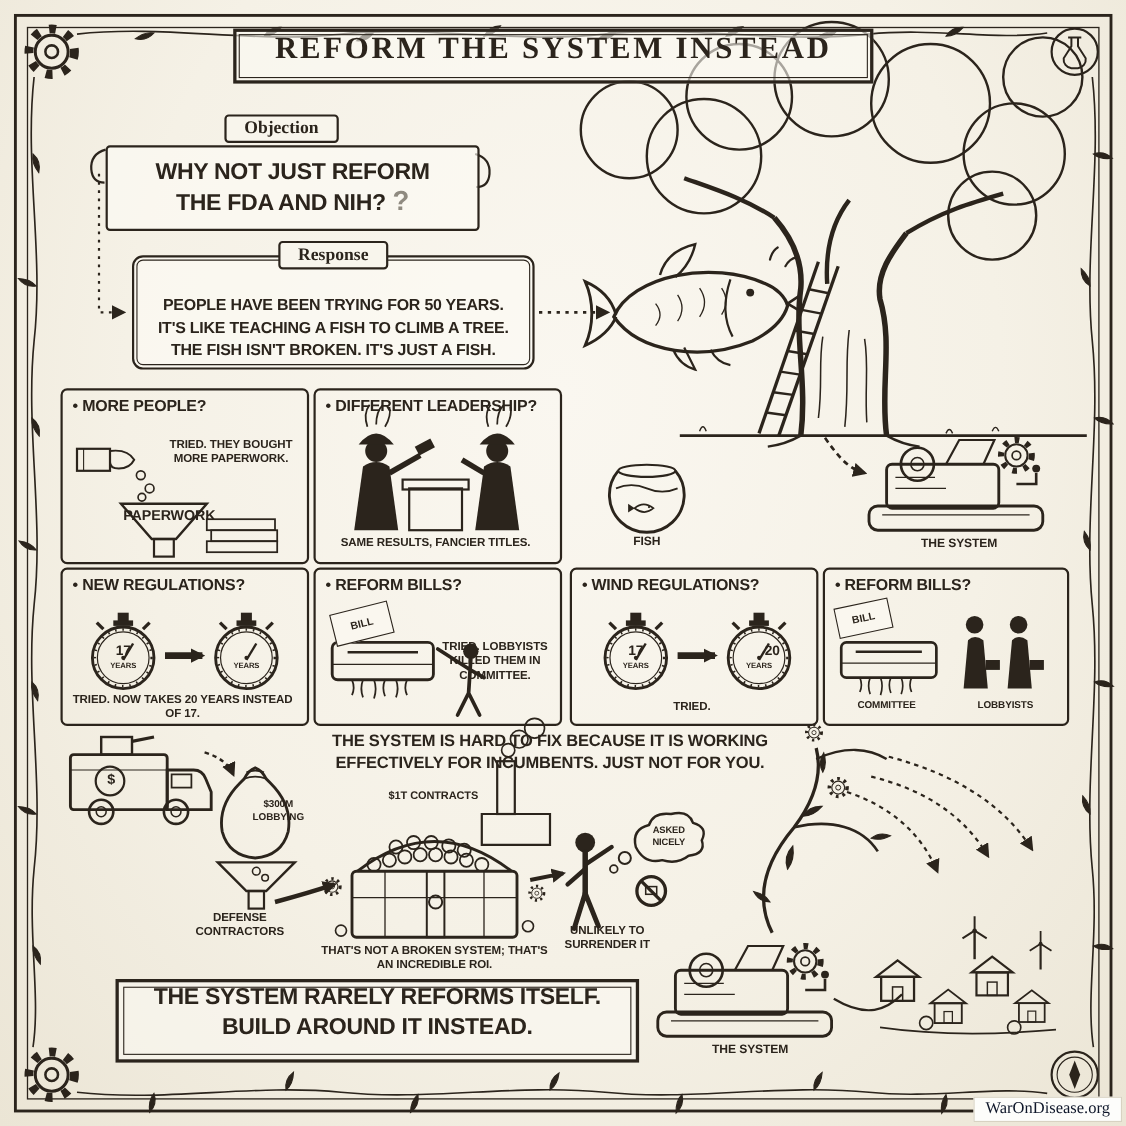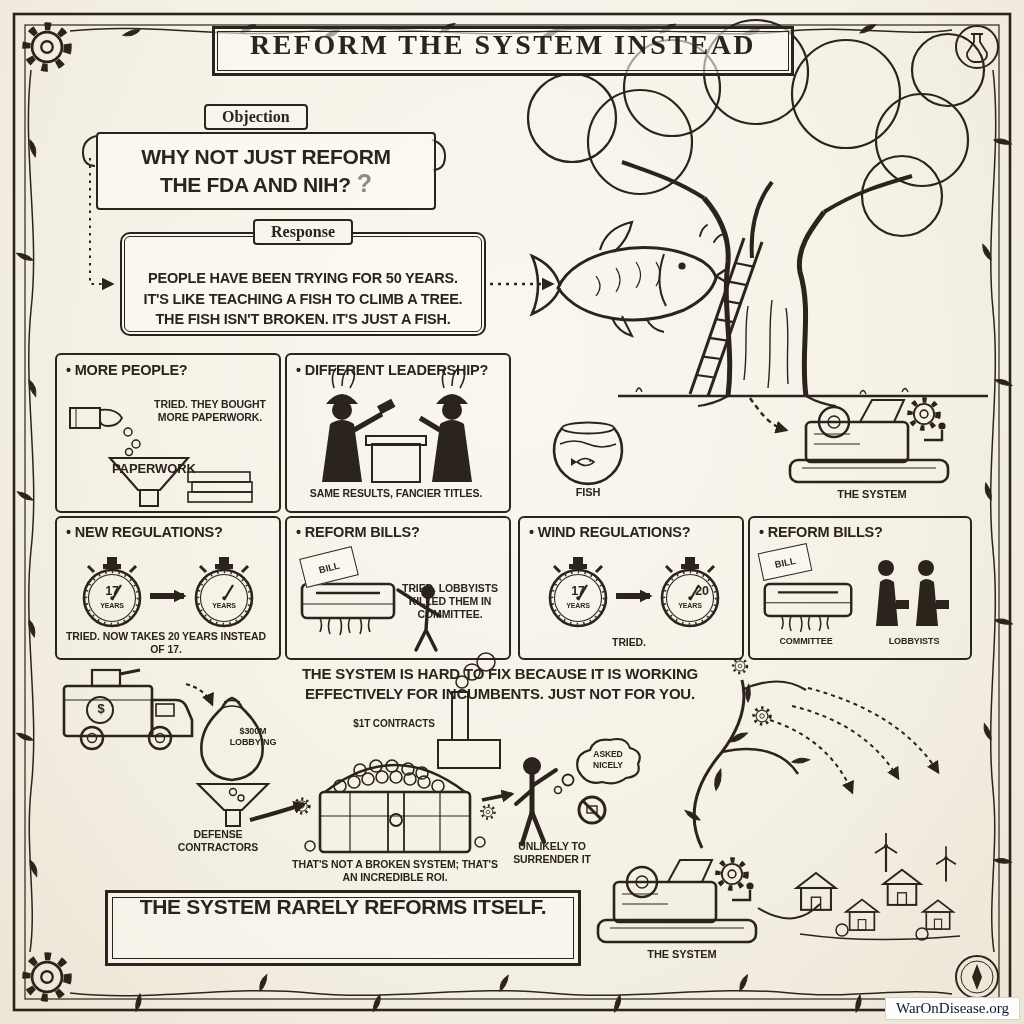--- a/index.html
+++ b/index.html
@@ -465,17 +465,18 @@
   <div class="abs ctr cap" style="left:190px;top:726px;width:54px;font-size:9px;margin-left:36px;">$300M LOBBYING</div>
   <div class="abs ctr cap" style="left:164px;top:828px;width:108px;font-size:10.5px;">DEFENSE CONTRACTORS</div>
   <div class="abs ctr cap" style="left:334px;top:718px;width:120px;font-size:10px;">$1T CONTRACTS</div>
   <div class="abs ctr cap" style="left:292px;top:858px;width:206px;font-size:10.5px;">THAT'S NOT A BROKEN SYSTEM; THAT'S AN INCREDIBLE ROI.</div>
   <div class="abs ctr cap" style="left:578px;top:749px;width:60px;font-size:8.5px;">ASKED NICELY</div>
   <div class="abs ctr cap" style="left:494px;top:840px;width:116px;font-size:10.5px;">UNLIKELY TO SURRENDER IT</div>
   <div class="abs ctr cap" style="left:612px;top:948px;width:140px;font-size:11px;">THE SYSTEM</div>
 
   <div class="abs concl">
     <div class="concl-line">THE SYSTEM RARELY REFORMS ITSELF.</div>
+    <div class="concl-line">BUILD AROUND IT INSTEAD.</div>
   </div>
 
   <div class="abs watermark">WarOnDisease.org</div>
 
 </div>
 
 </body></html>

